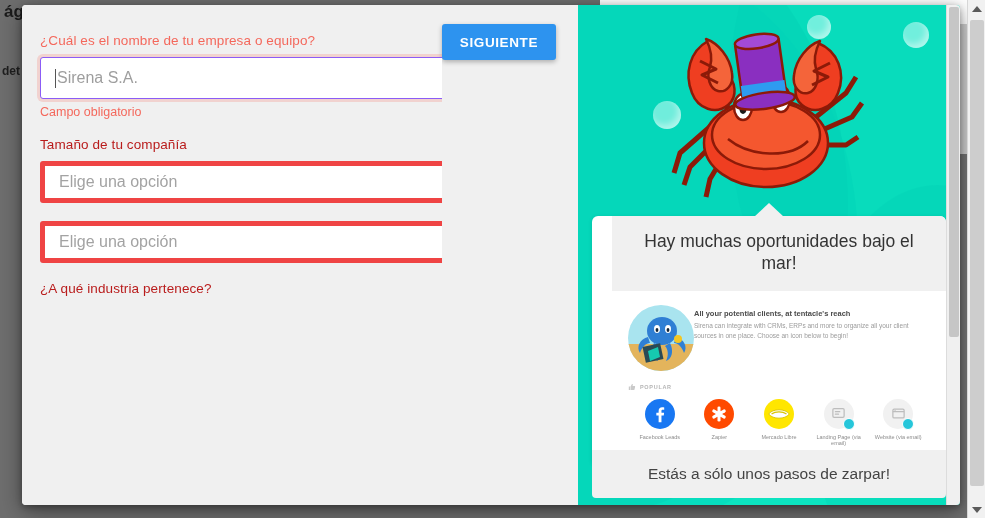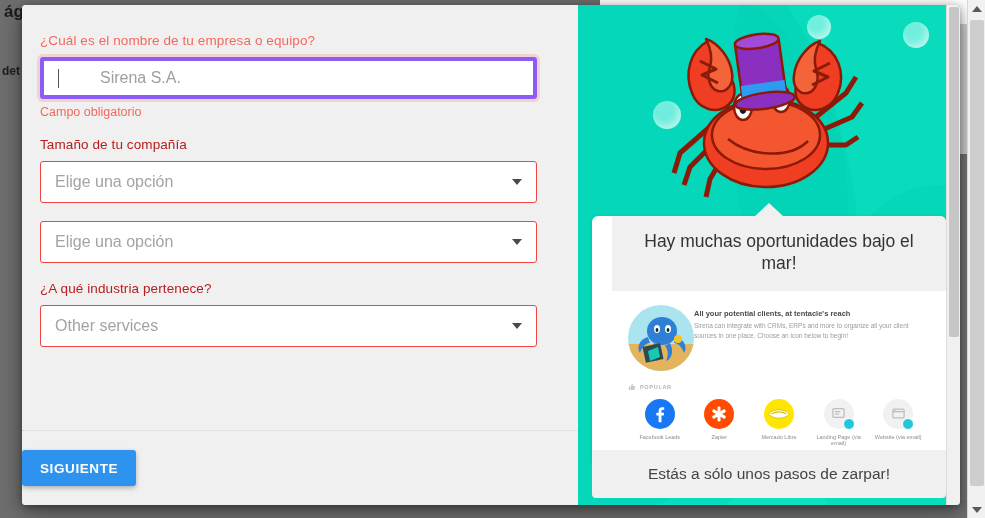--- a/index.html
+++ b/index.html
@@ -77,21 +77,21 @@
     display: flex;
     overflow: hidden;
   }
 
   
   #form-col {
     width: 556px;
     background: #f0f0f0;
     position: relative;
     display: flex;
-    flex-direction: column;
+    flex-direction: row;
   }
   #form-scroll {
     flex: 1 1 auto;
     padding: 28px 20px 0 18px;
     position: relative;
     overflow: hidden;
   }
   .field { margin-bottom: 18px; }
   .field-label {
     font-size: 13.5px;
@@ -107,40 +107,39 @@
     background: #fff;
     border: 1px solid #e0e0e0;
     border-radius: 3px;
     display: flex;
     align-items: center;
     padding: 0 14px;
     font-size: 16px;
     color: #9e9e9e;
   }
   .text-input.invalid {
-    border: 4px solid #8b5cf6;
+    border: 1px solid #8b5cf6;
     box-shadow: 0 0 0 3px rgba(244,104,92,.22);
-    gap: 40px;
   }
   .caret {
     width: 1px; height: 19px;
     background: #555;
     margin-right: 1px;
   }
   .error-msg {
     color: #f4685c;
     font-size: 12.5px;
     margin-top: 6px;
   }
 
   .select-input {
     width: 497px;
     height: 42px;
     background: #fff;
-    border: 1px solid #ef4444;
+    border: 5px solid #ef4444;
     border-radius: 3px;
     display: flex;
     align-items: center;
     justify-content: space-between;
     padding: 0 14px;
     font-size: 16px;
     color: #a3a3a3;
   }
   .caret-down {
     width: 0; height: 0;
@@ -431,24 +430,20 @@
 
       <div class="field">
         <div class="select-input">
           <span>Elige una opción</span>
           <span class="caret-down"></span>
         </div>
       </div>
 
       <div class="field">
         <div class="field-label">¿A qué industria pertenece?</div>
-        <div class="select-input">
-          <span>Other services</span>
-          <span class="caret-down"></span>
-        </div>
       </div>
 
     </div>
 
     <div id="form-divider"></div>
 
     <div id="form-footer">
       <button id="next-button">SIGUIENTE</button>
     </div>
   </div>

